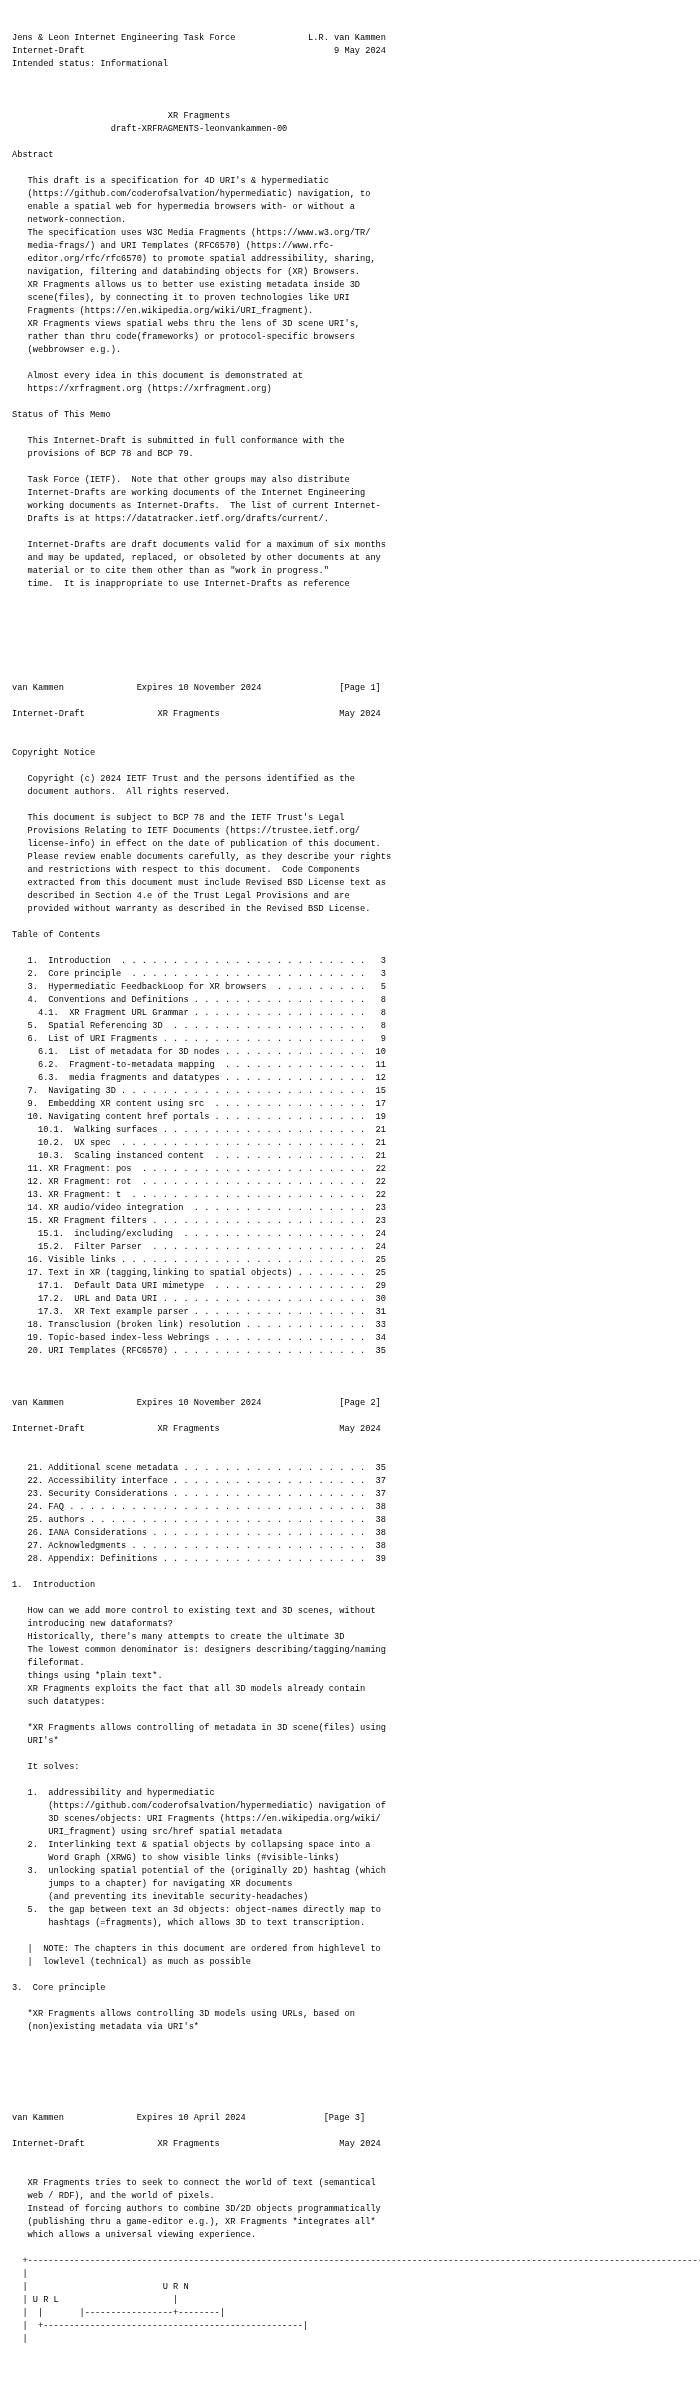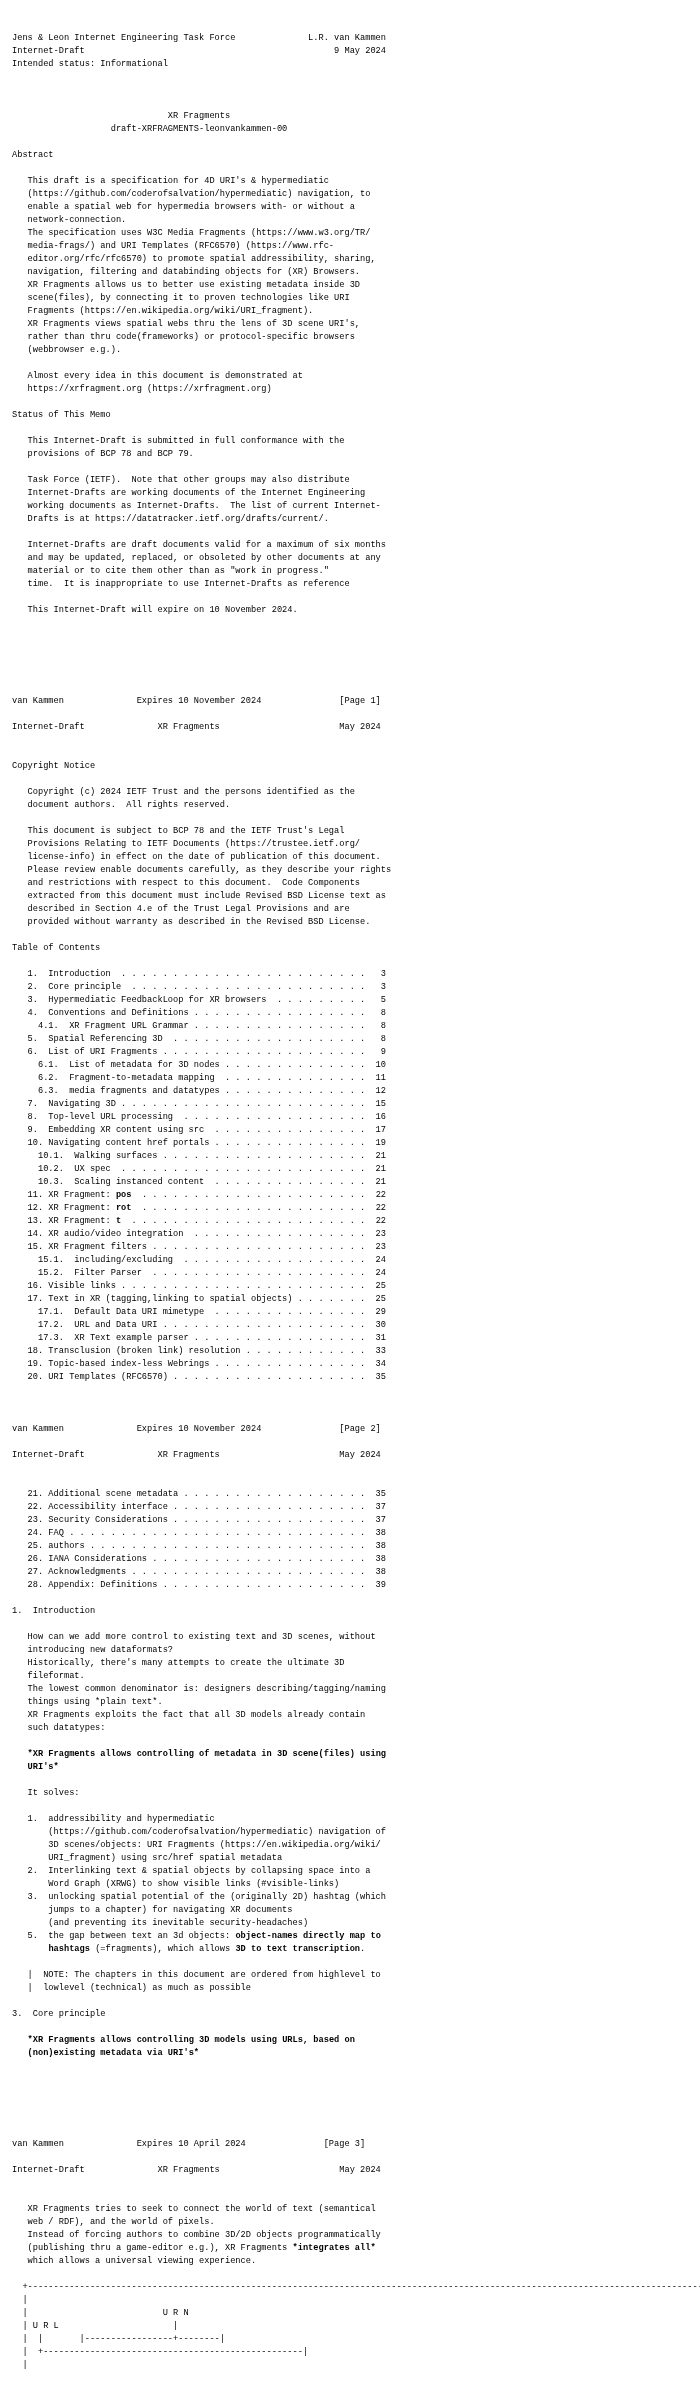--- a/index.html
+++ b/index.html
@@ -25,21 +25,21 @@
     font-size: 8.66px;
     line-height: 13px;
     color: #000000;
     overflow: hidden;
   }
   .line {
     height: 13px;
     white-space: pre;
   }
   .b {
-    font-weight: bold;
+    font-weight: normal;
   }
 </style>
 </head>
 <body style="background: rgb(255, 255, 255);">
 
 <div class="doc" style="color: rgb(0, 0, 0);">
   <div>
       <div class="line">Jens &amp; Leon Internet Engineering Task Force              L.R. van Kammen</div>
       <div class="line">Internet-Draft                                                9 May 2024</div>
       <div class="line">Intended status: Informational</div>
@@ -77,21 +77,20 @@
       <div class="line">   Task Force (IETF).  Note that other groups may also distribute</div>
       <div class="line">   Internet-Drafts are working documents of the Internet Engineering</div>
       <div class="line">   working documents as Internet-Drafts.  The list of current Internet-</div>
       <div class="line">   Drafts is at https://datatracker.ietf.org/drafts/current/.</div>
       <div class="line"></div>
       <div class="line">   Internet-Drafts are draft documents valid for a maximum of six months</div>
       <div class="line">   and may be updated, replaced, or obsoleted by other documents at any</div>
       <div class="line">   material or to cite them other than as "work in progress."</div>
       <div class="line">   time.  It is inappropriate to use Internet-Drafts as reference</div>
       <div class="line"></div>
-      <div class="line">   This Internet-Draft will expire on 10 November 2024.</div>
       <div class="line"></div>
       <div class="line"></div>
       <div class="line"></div>
       <div class="line"></div>
       <div class="line"></div>
       <div class="line"></div>
       <div class="line">van Kammen              Expires 10 November 2024               [Page 1]</div>
       <div class="line"></div>
       <div class="line">Internet-Draft              XR Fragments                       May 2024</div>
       <div class="line"></div>
@@ -116,21 +115,20 @@
       <div class="line">   2.  Core principle  . . . . . . . . . . . . . . . . . . . . . . .   3</div>
       <div class="line">   3.  Hypermediatic FeedbackLoop for XR browsers  . . . . . . . . .   5</div>
       <div class="line">   4.  Conventions and Definitions . . . . . . . . . . . . . . . . .   8</div>
       <div class="line">     4.1.  XR Fragment URL Grammar . . . . . . . . . . . . . . . . .   8</div>
       <div class="line">   5.  Spatial Referencing 3D  . . . . . . . . . . . . . . . . . . .   8</div>
       <div class="line">   6.  List of URI Fragments . . . . . . . . . . . . . . . . . . . .   9</div>
       <div class="line">     6.1.  List of metadata for 3D nodes . . . . . . . . . . . . . .  10</div>
       <div class="line">     6.2.  Fragment-to-metadata mapping  . . . . . . . . . . . . . .  11</div>
       <div class="line">     6.3.  media fragments and datatypes . . . . . . . . . . . . . .  12</div>
       <div class="line">   7.  Navigating 3D . . . . . . . . . . . . . . . . . . . . . . . .  15</div>
-      <div class="line">   8.  Top-level URL processing  . . . . . . . . . . . . . . . . . .  16</div>
       <div class="line">   9.  Embedding XR content using src  . . . . . . . . . . . . . . .  17</div>
       <div class="line">   10. Navigating content href portals . . . . . . . . . . . . . . .  19</div>
       <div class="line">     10.1.  Walking surfaces . . . . . . . . . . . . . . . . . . . .  21</div>
       <div class="line">     10.2.  UX spec  . . . . . . . . . . . . . . . . . . . . . . . .  21</div>
       <div class="line">     10.3.  Scaling instanced content  . . . . . . . . . . . . . . .  21</div>
       <div class="line"><span>   11. XR Fragment: </span><span class="b">pos</span><span>  . . . . . . . . . . . . . . . . . . . . . .  22</span></div>
       <div class="line"><span>   12. XR Fragment: </span><span class="b">rot</span><span>  . . . . . . . . . . . . . . . . . . . . . .  22</span></div>
       <div class="line"><span>   13. XR Fragment: </span><span class="b">t</span><span>  . . . . . . . . . . . . . . . . . . . . . . .  22</span></div>
       <div class="line">   14. XR audio/video integration  . . . . . . . . . . . . . . . . .  23</div>
       <div class="line">   15. XR Fragment filters . . . . . . . . . . . . . . . . . . . . .  23</div>
@@ -159,22 +157,22 @@
       <div class="line">   25. authors . . . . . . . . . . . . . . . . . . . . . . . . . . .  38</div>
       <div class="line">   26. IANA Considerations . . . . . . . . . . . . . . . . . . . . .  38</div>
       <div class="line">   27. Acknowledgments . . . . . . . . . . . . . . . . . . . . . . .  38</div>
       <div class="line">   28. Appendix: Definitions . . . . . . . . . . . . . . . . . . . .  39</div>
       <div class="line"></div>
       <div class="line">1.  Introduction</div>
       <div class="line"></div>
       <div class="line">   How can we add more control to existing text and 3D scenes, without</div>
       <div class="line">   introducing new dataformats?</div>
       <div class="line">   Historically, there's many attempts to create the ultimate 3D</div>
+      <div class="line">   The lowest common denominator is: designers describing/tagging/naming</div>
       <div class="line">   fileformat.</div>
-      <div class="line">   The lowest common denominator is: designers describing/tagging/naming</div>
       <div class="line">   things using *plain text*.</div>
       <div class="line">   XR Fragments exploits the fact that all 3D models already contain</div>
       <div class="line">   such datatypes:</div>
       <div class="line"></div>
       <div class="line"><span>   </span><span class="b">*XR Fragments allows controlling of metadata in 3D scene(files) using</span></div>
       <div class="line"><span>   </span><span class="b">URI's*</span></div>
       <div class="line"></div>
       <div class="line">   It solves:</div>
       <div class="line"></div>
       <div class="line">   1.  addressibility and hypermediatic</div>

